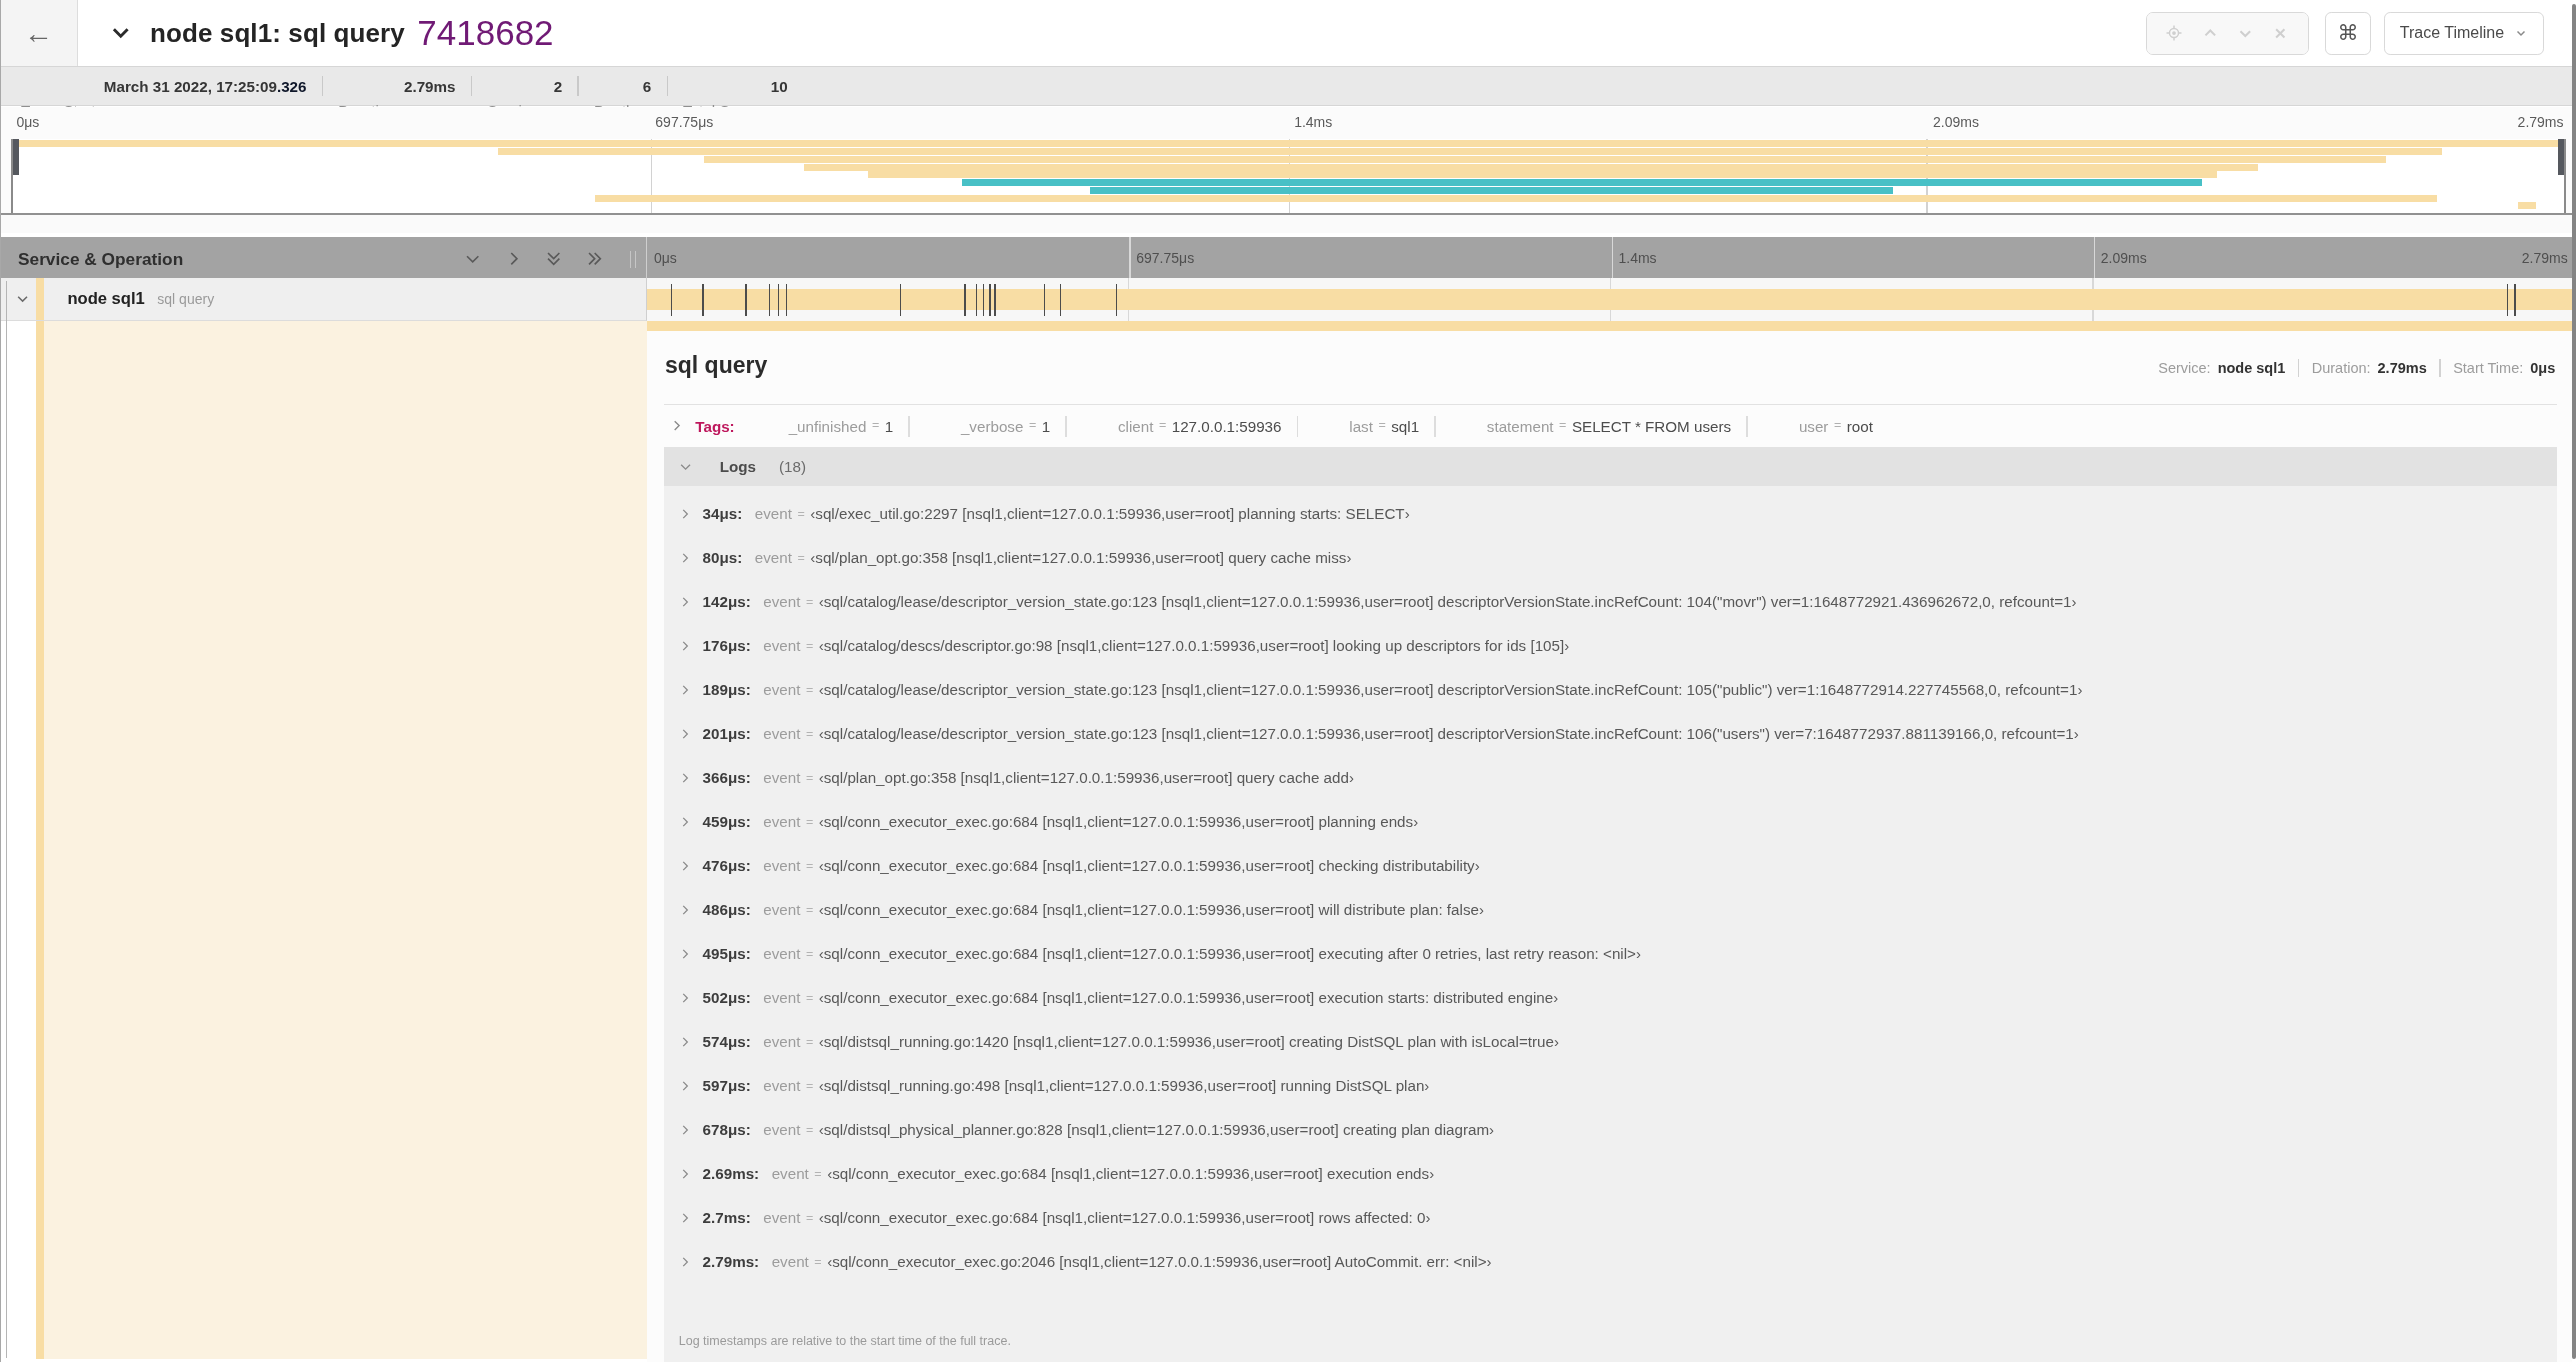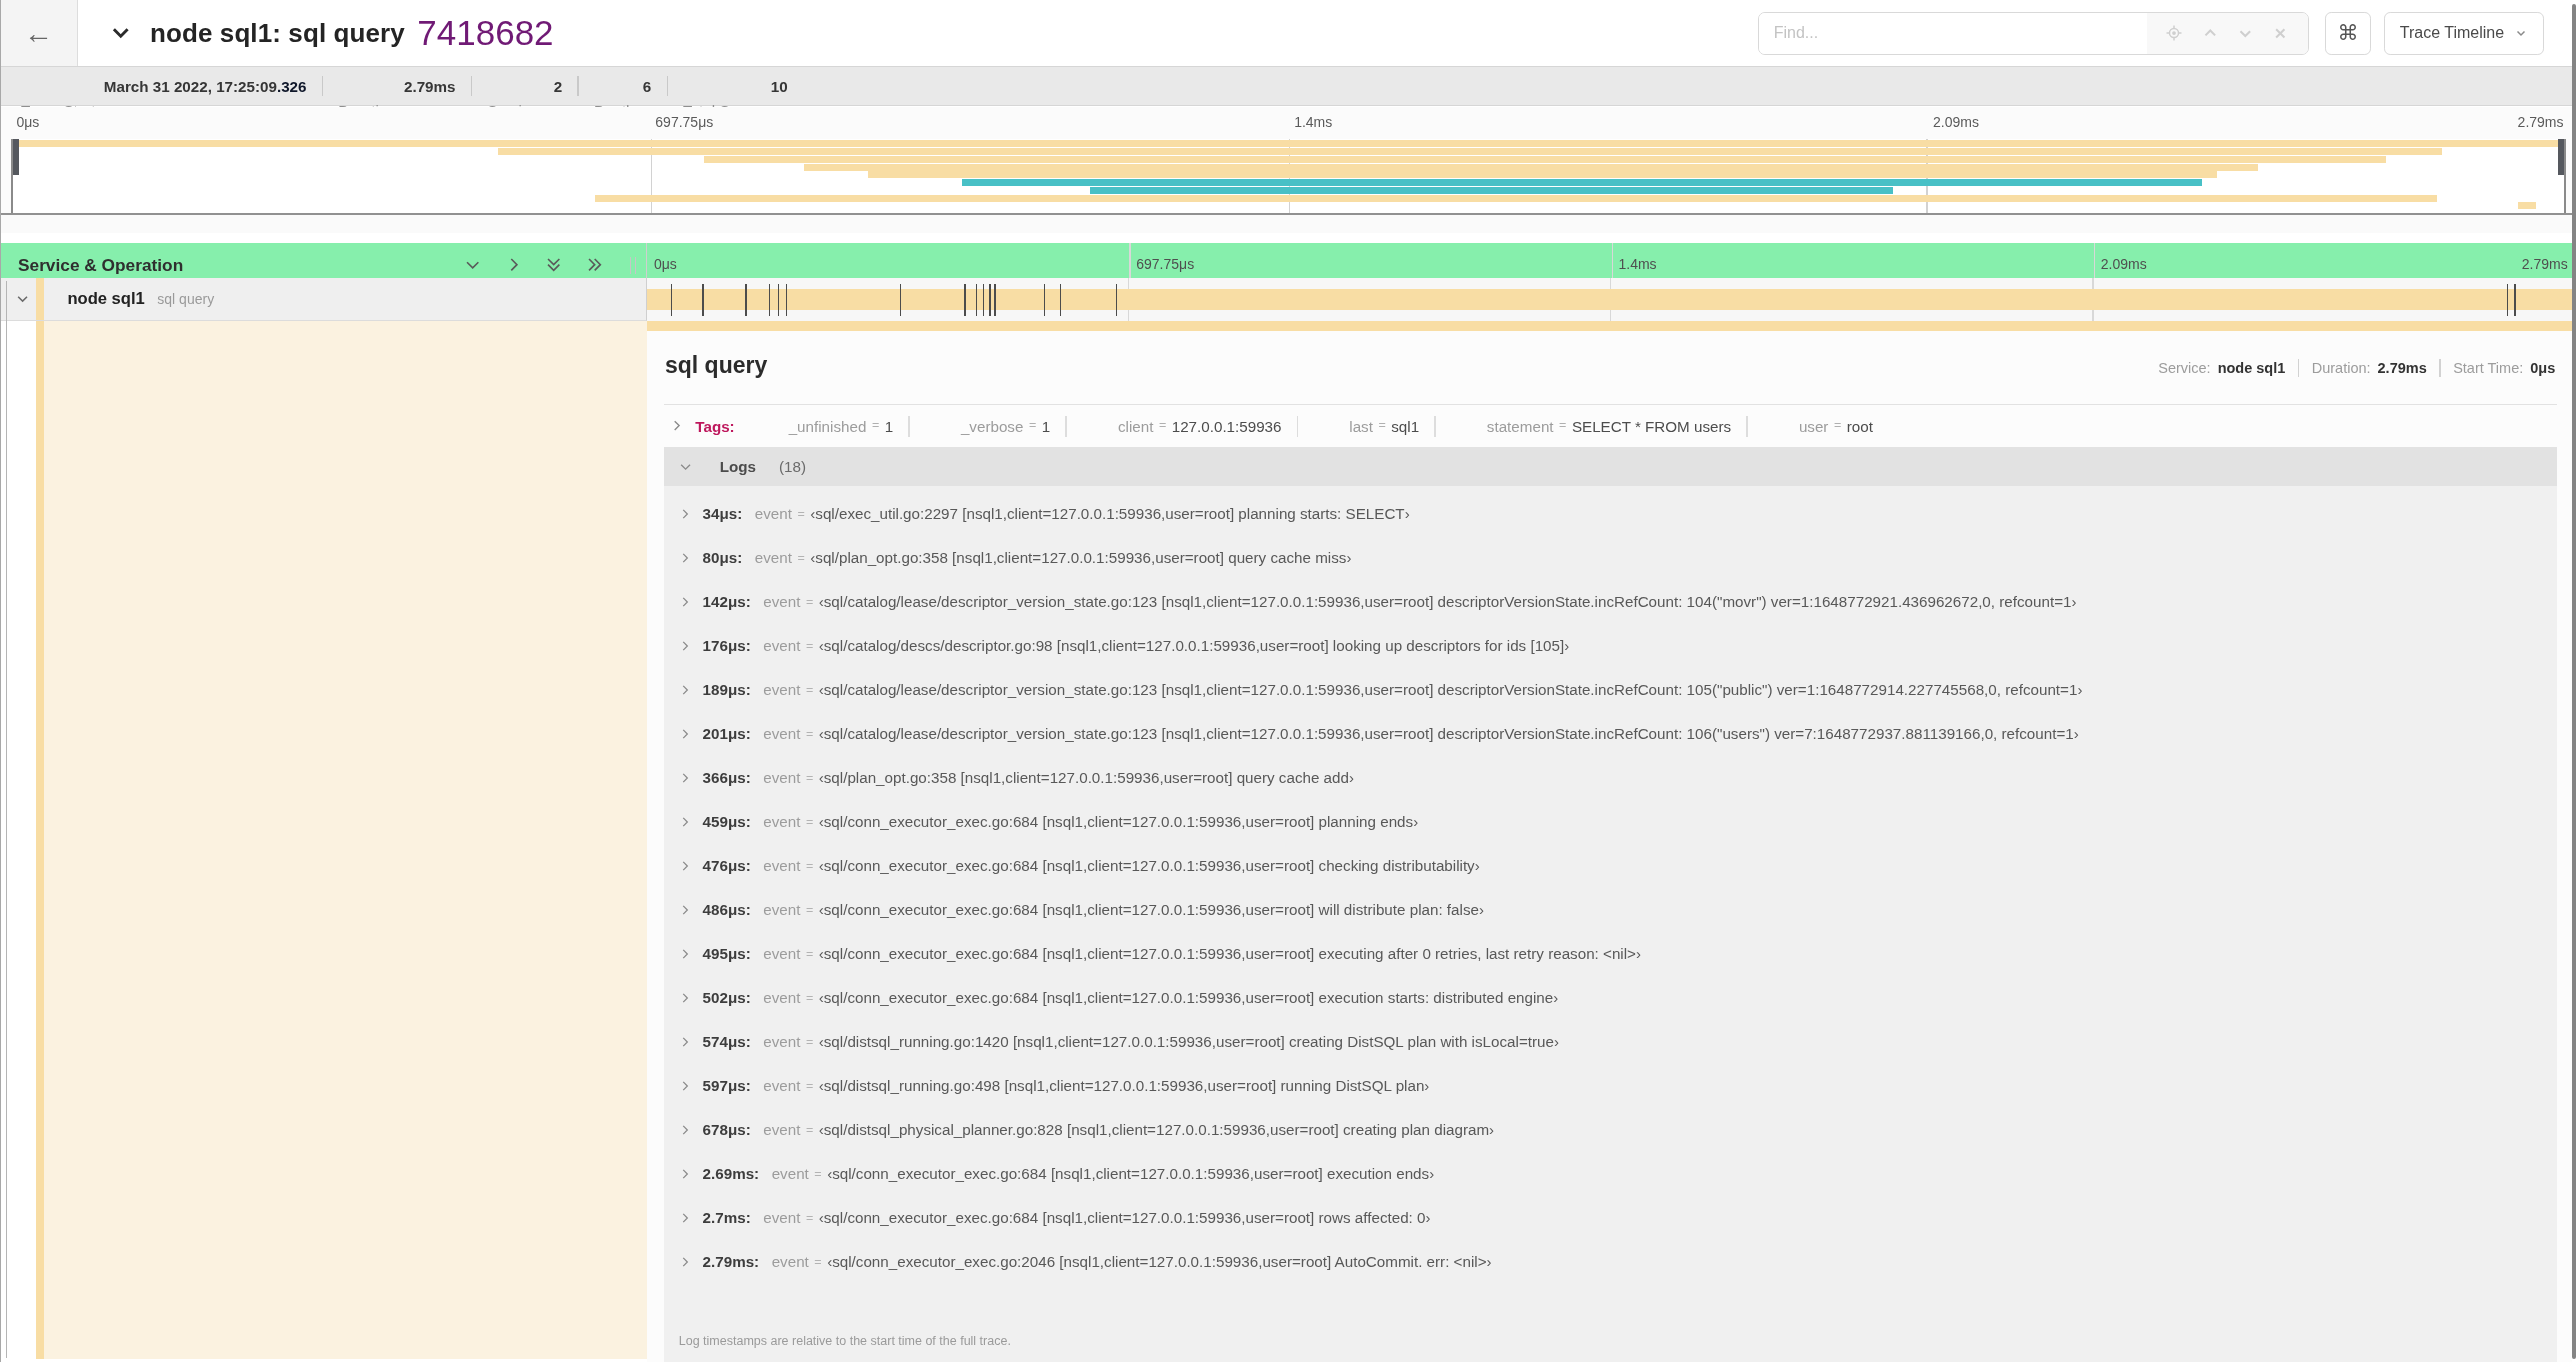--- a/index.html
+++ b/index.html
@@ -36,21 +36,21 @@
   #mm-labels { position:absolute; top:0; left:11px; right:9.7px; height:32px; }
   .mm-label { position:absolute; top:7px; font-size:14px; color:#5a5a5a; white-space:nowrap; }
   #mm-canvas { position:absolute; top:32px; left:11px; right:9.7px; bottom:0; border-left:2.1px solid #8a8a8a; border-right:2.1px solid #8a8a8a; background:#fff; }
   .mm-grid { position:absolute; top:0; bottom:0; width:1.4px; background:#d2d2d2; }
   .mm-bar { position:absolute; height:7px; }
   .mm-handle { position:absolute; top:0; width:6.2px; height:36px; background:#55585e; }
 
   #gap-strip { position:absolute; top:215px; left:0; width:2576px; height:18px; background:#fafafa; }
 
   
-  #tl-header { position:absolute; top:243px; left:0; width:2576px; height:46px; background:#86efac; border-bottom:1.4px solid #c9c9c9; display:flex; }
+  #tl-header { position:absolute; top:237px; left:0; width:2576px; height:46px; background:#a3a3a3; border-bottom:1.4px solid #c9c9c9; display:flex; }
   #tlh-left { width:647px; height:100%; border-right:1.4px solid #cfcfcf; display:flex; align-items:center; position:relative; }
   #tlh-title { font-size:17.3px; font-weight:bold; color:#2f2f2f; margin-left:18px; }
   #tlh-icons { position:absolute; right:42px; display:flex; align-items:center; gap:21px; }
   #tlh-grip { position:absolute; right:9.7px; display:flex; gap:3.5px; }
   #tlh-grip i { width:1.4px; height:16.6px; background:#c6c6c6; display:block; }
   #tlh-right { flex:1; position:relative; height:100%; }
   .ax-label { position:absolute; top:12.5px; font-size:14px; color:#4f4f4f; white-space:nowrap; }
   .tl-grid { position:absolute; top:0; bottom:0; width:1.4px; background:#d8d8d8; }
 
   
@@ -123,21 +123,20 @@
     <span id="title-caret">
         <svg width="23.5" height="23.5" viewBox="0 0 24 24" fill="none" stroke="#2b2b2b" stroke-width="3">
           <polyline points="5,8.5 12,15.5 19,8.5"></polyline>
         </svg>
       </span>
     <span id="page-title">node sql1: sql query</span>
     <span id="trace-id">7418682</span>
   </div>
   <div id="nav-right">
     <div id="find-group">
-      <input id="find-input" type="text" placeholder="Find..." style="">
       <div id="find-btns">
         <span class="find-ic">
           <svg width="18" height="18" viewBox="0 0 24 24" fill="none" stroke="#cfcfcf" stroke-width="2">
               <circle cx="12" cy="12" r="6"></circle>
               <circle cx="12" cy="12" r="1.5" fill="#cfcfcf"></circle>
               <line x1="12" y1="2" x2="12" y2="6"></line>
               <line x1="12" y1="18" x2="12" y2="22"></line>
               <line x1="2" y1="12" x2="6" y2="12"></line>
               <line x1="18" y1="12" x2="22" y2="12"></line>
             </svg>

